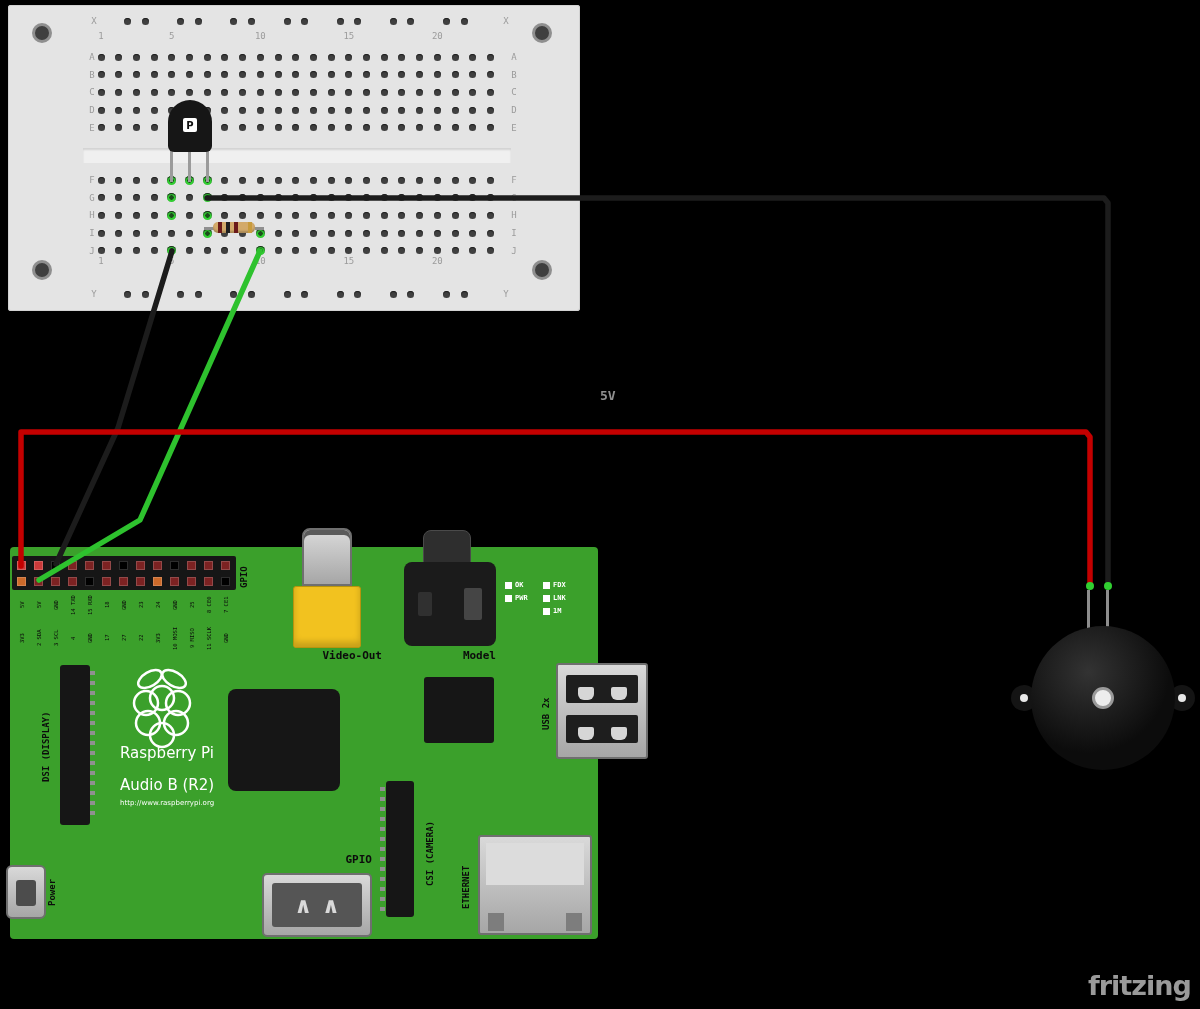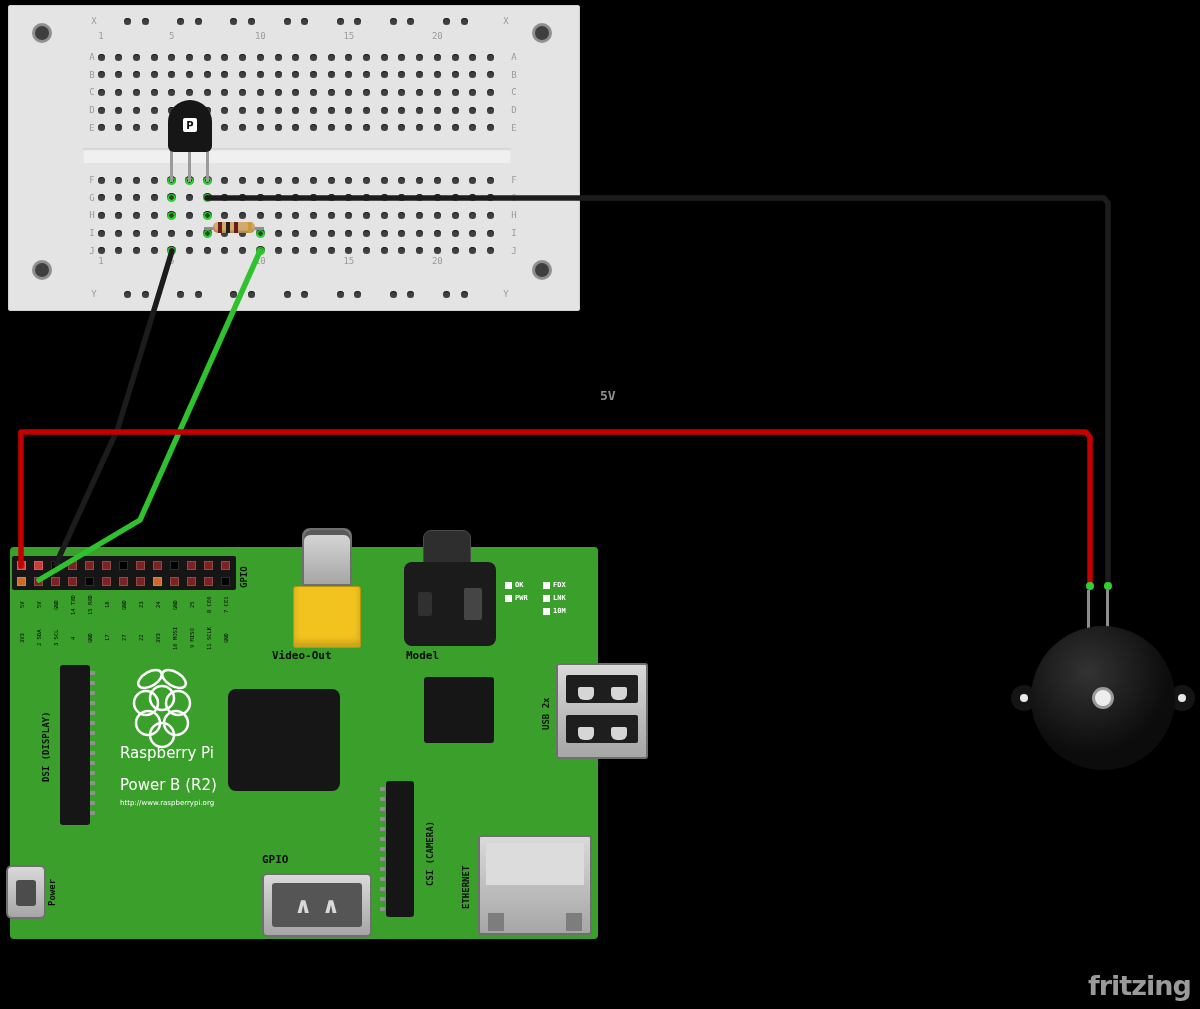--- a/index.html
+++ b/index.html
@@ -9,21 +9,21 @@
   .breadboard{position:absolute;left:8px;top:5px;width:572px;height:306px;background:#e4e4e4;border-radius:3px;box-shadow:inset 0 0 0 1px #d2d2d2}
   .bb-channel{position:absolute;left:75px;top:143px;width:428px;height:15px;background:#f0f0f0;box-shadow:inset 0 2px 2px rgba(0,0,0,.12)}
   .bb-mount{position:absolute;width:20px;height:20px;border-radius:50%;background:#3f3f3f;border:3px solid #8f8f8f}
   .bb-hole{position:absolute;width:7px;height:7px;border-radius:50%;background:#404040;box-shadow:inset 0 1px 1px #1c1c1c}
   .bb-green{width:9px;height:9px;background:radial-gradient(circle,#1c4d1c 0 2px,#31cf31 2.5px)}
   .bb-label{position:absolute;width:20px;text-align:center;font:9px "DejaVu Sans Mono",monospace;color:#9b9b9b}
   
   .vlabel{position:absolute;writing-mode:vertical-rl;transform:rotate(180deg);font-family:"DejaVu Sans Mono",monospace;line-height:1;display:flex;align-items:center;justify-content:center}
   .pin-label{font-size:5.5px;color:#0b0b0b;width:16px;white-space:nowrap}
   .pi-label{font-weight:bold;font-size:9px;color:#0c0c0c;width:13px}
-  .pi-text{position:absolute;font:bold 11px "DejaVu Sans Mono",monospace;color:#0c0c0c;text-align:left}
+  .pi-text{position:absolute;font:bold 11px "DejaVu Sans Mono",monospace;color:#0c0c0c;text-align:right}
   .pi-title{position:absolute;color:#fff;font:15px "DejaVu Sans",sans-serif}
   .pi-url{position:absolute;color:#fff;font:7px "DejaVu Sans",sans-serif}
   
   .pi-board{position:absolute;left:10px;top:547px;width:588px;height:392px;background:#3ba02b;border-radius:4px}
   .gpio-header{position:absolute;left:2px;top:9px;width:224px;height:34px;background:#161616;border-radius:2px}
   .gpio-pin{position:absolute;width:9px;height:9px;border:1px solid rgba(255,255,255,.18)}
   .gpio-labels{position:absolute;left:2px;top:45px;width:224px;height:64px}
   .pin-teeth{position:absolute;background:repeating-linear-gradient(180deg,#909090 0 4px,rgba(0,0,0,0) 4px 10px)}
   .silver{position:absolute;background:linear-gradient(180deg,#d9d9d9,#a6a6a6);border:2px solid #6f6f6f;border-radius:5px}
   .blackpart{position:absolute;background:#161616;border-radius:3px}
@@ -464,38 +464,38 @@
         <div class="led-row">
           <span class="led-square"></span>
           <span class="led-label">FDX</span>
         </div>
         <div class="led-row">
           <span class="led-square"></span>
           <span class="led-label">LNK</span>
         </div>
         <div class="led-row">
           <span class="led-square"></span>
-          <span class="led-label">10M</span>
+          <span class="led-label">1M</span>
         </div>
       </div>
 
     <svg style="position:absolute;left:112px;top:118px" width="80" height="92" viewBox="0 0 80 92">
       <g fill="none" stroke="#ffffff" stroke-width="2.5">
         <ellipse cx="28" cy="14" rx="13" ry="7" transform="rotate(-30 28 14)"></ellipse>
         <ellipse cx="52" cy="14" rx="13" ry="7" transform="rotate(30 52 14)"></ellipse>
         <circle cx="24" cy="38" r="12"></circle>
         <circle cx="56" cy="38" r="12"></circle>
         <circle cx="40" cy="33" r="12"></circle>
         <circle cx="26" cy="58" r="12"></circle>
         <circle cx="54" cy="58" r="12"></circle>
         <circle cx="40" cy="70" r="12"></circle>
       </g>
     </svg>
     <span class="pi-title" style="left:110px;top:197px">Raspberry Pi</span>
-    <span class="pi-title" style="left:110px;top:229px">Power B (R2)</span>
+    <span class="pi-title" style="left:110px;top:229px">Audio B (R2)</span>
     <span class="pi-url" style="left:110px;top:252px">http://www.raspberrypi.org</span>
 
     <span class="vlabel pi-label" style="left:30px;top:120px;height:160px">DSI (DISPLAY)</span>
     <div class="blackpart" style="left:50px;top:118px;width:30px;height:160px"></div>
     <div class="pin-teeth" style="left:80px;top:124px;width:5px;height:148px"></div>
 
     <div class="blackpart" style="left:218px;top:142px;width:112px;height:102px;border-radius:8px"></div>
     <div class="blackpart" style="left:414px;top:130px;width:70px;height:66px"></div>
 
     <div class="pin-teeth" style="left:370px;top:240px;width:5px;height:124px"></div>

